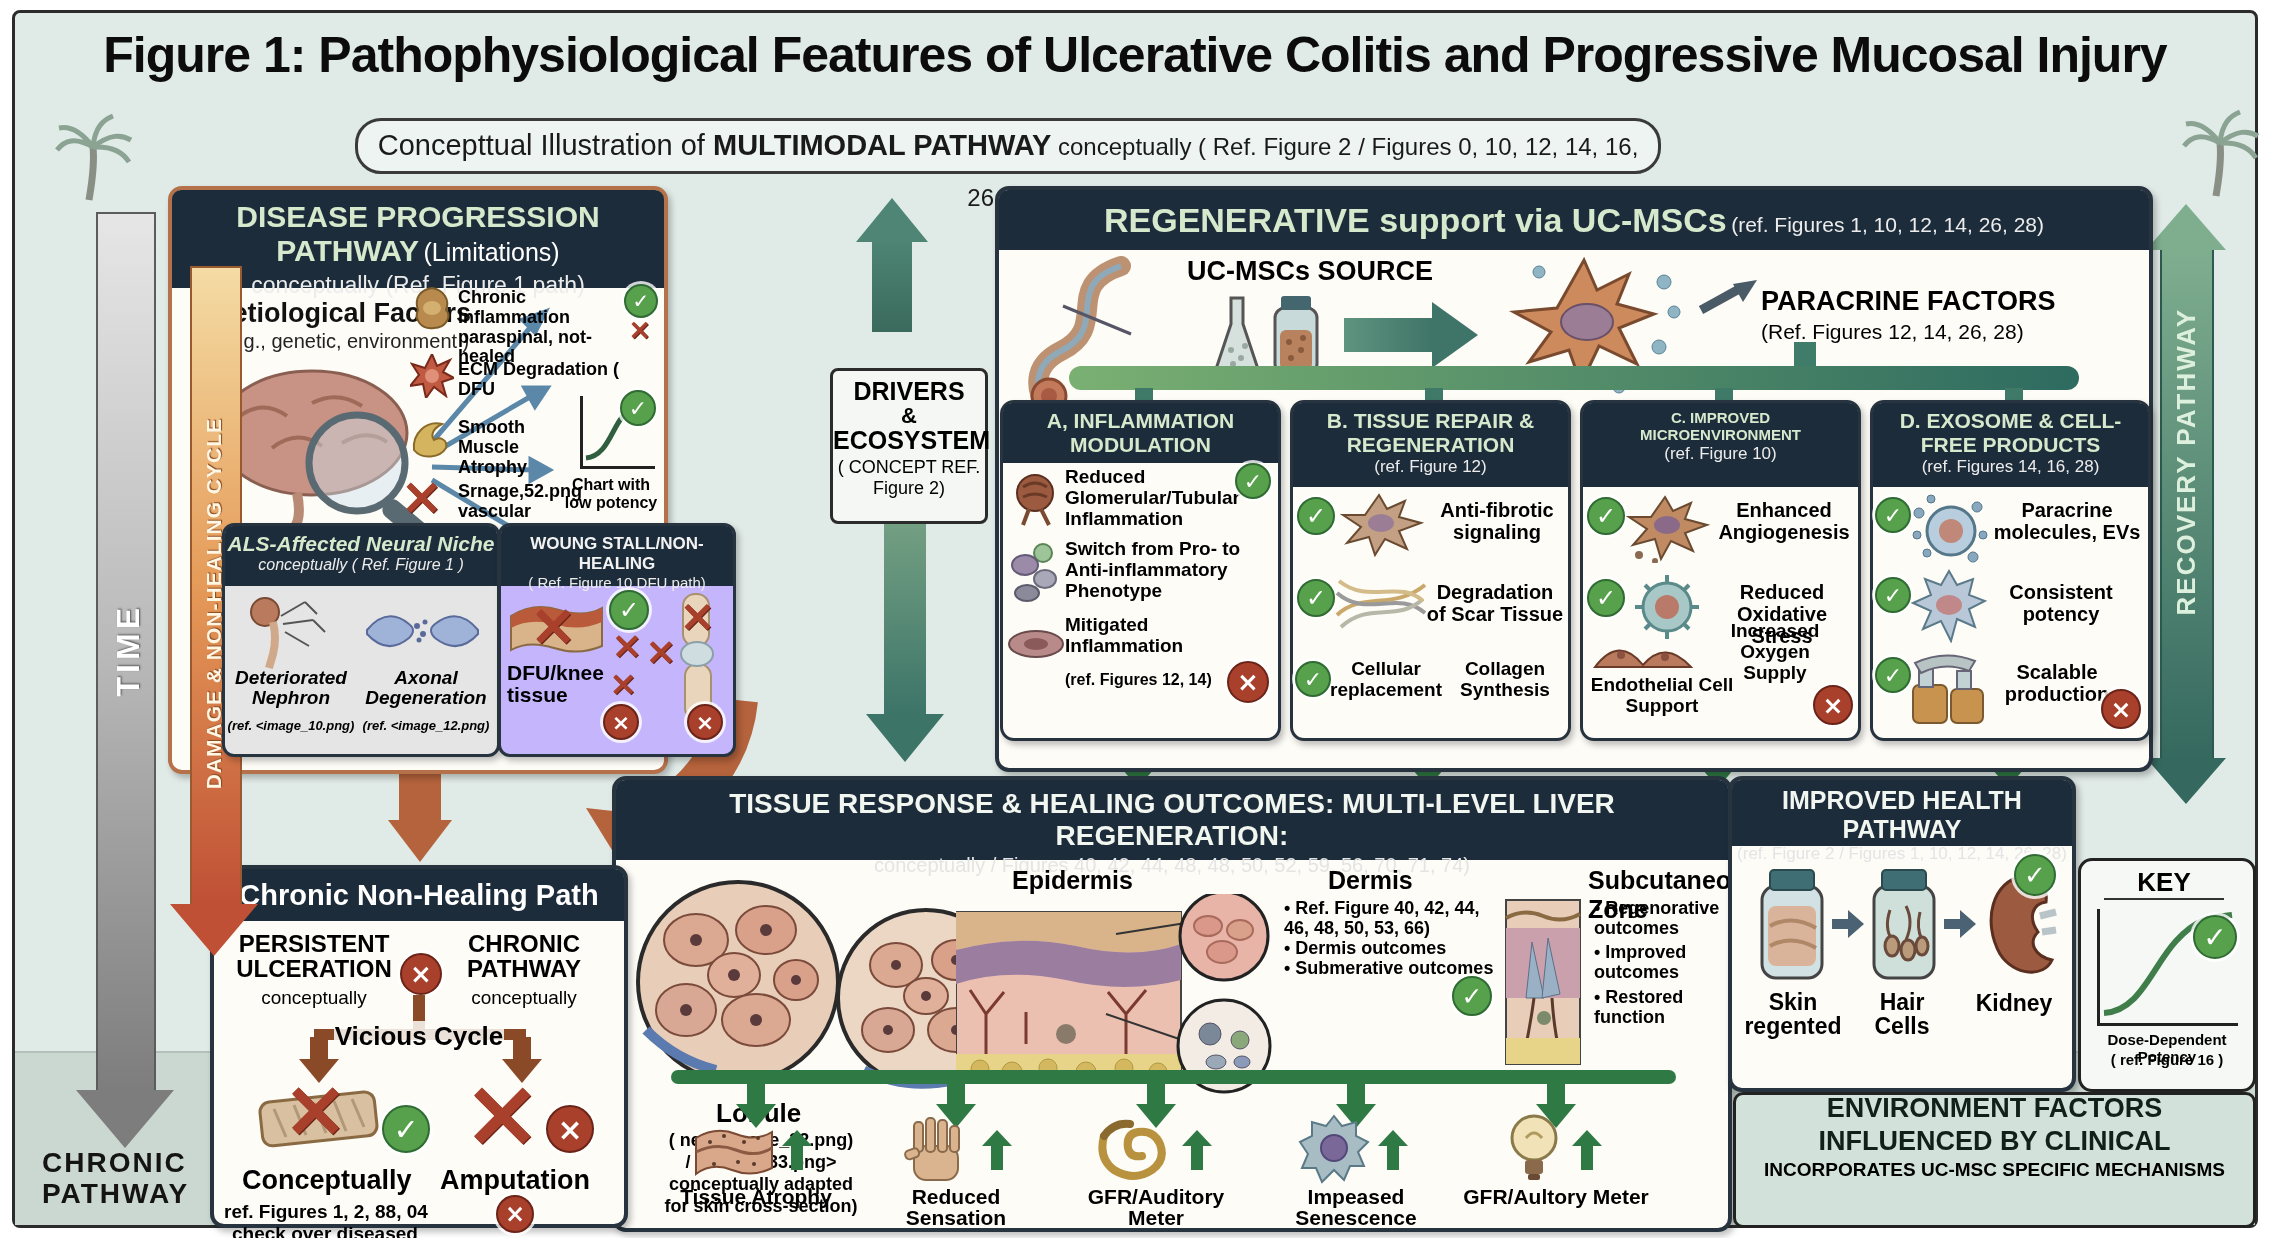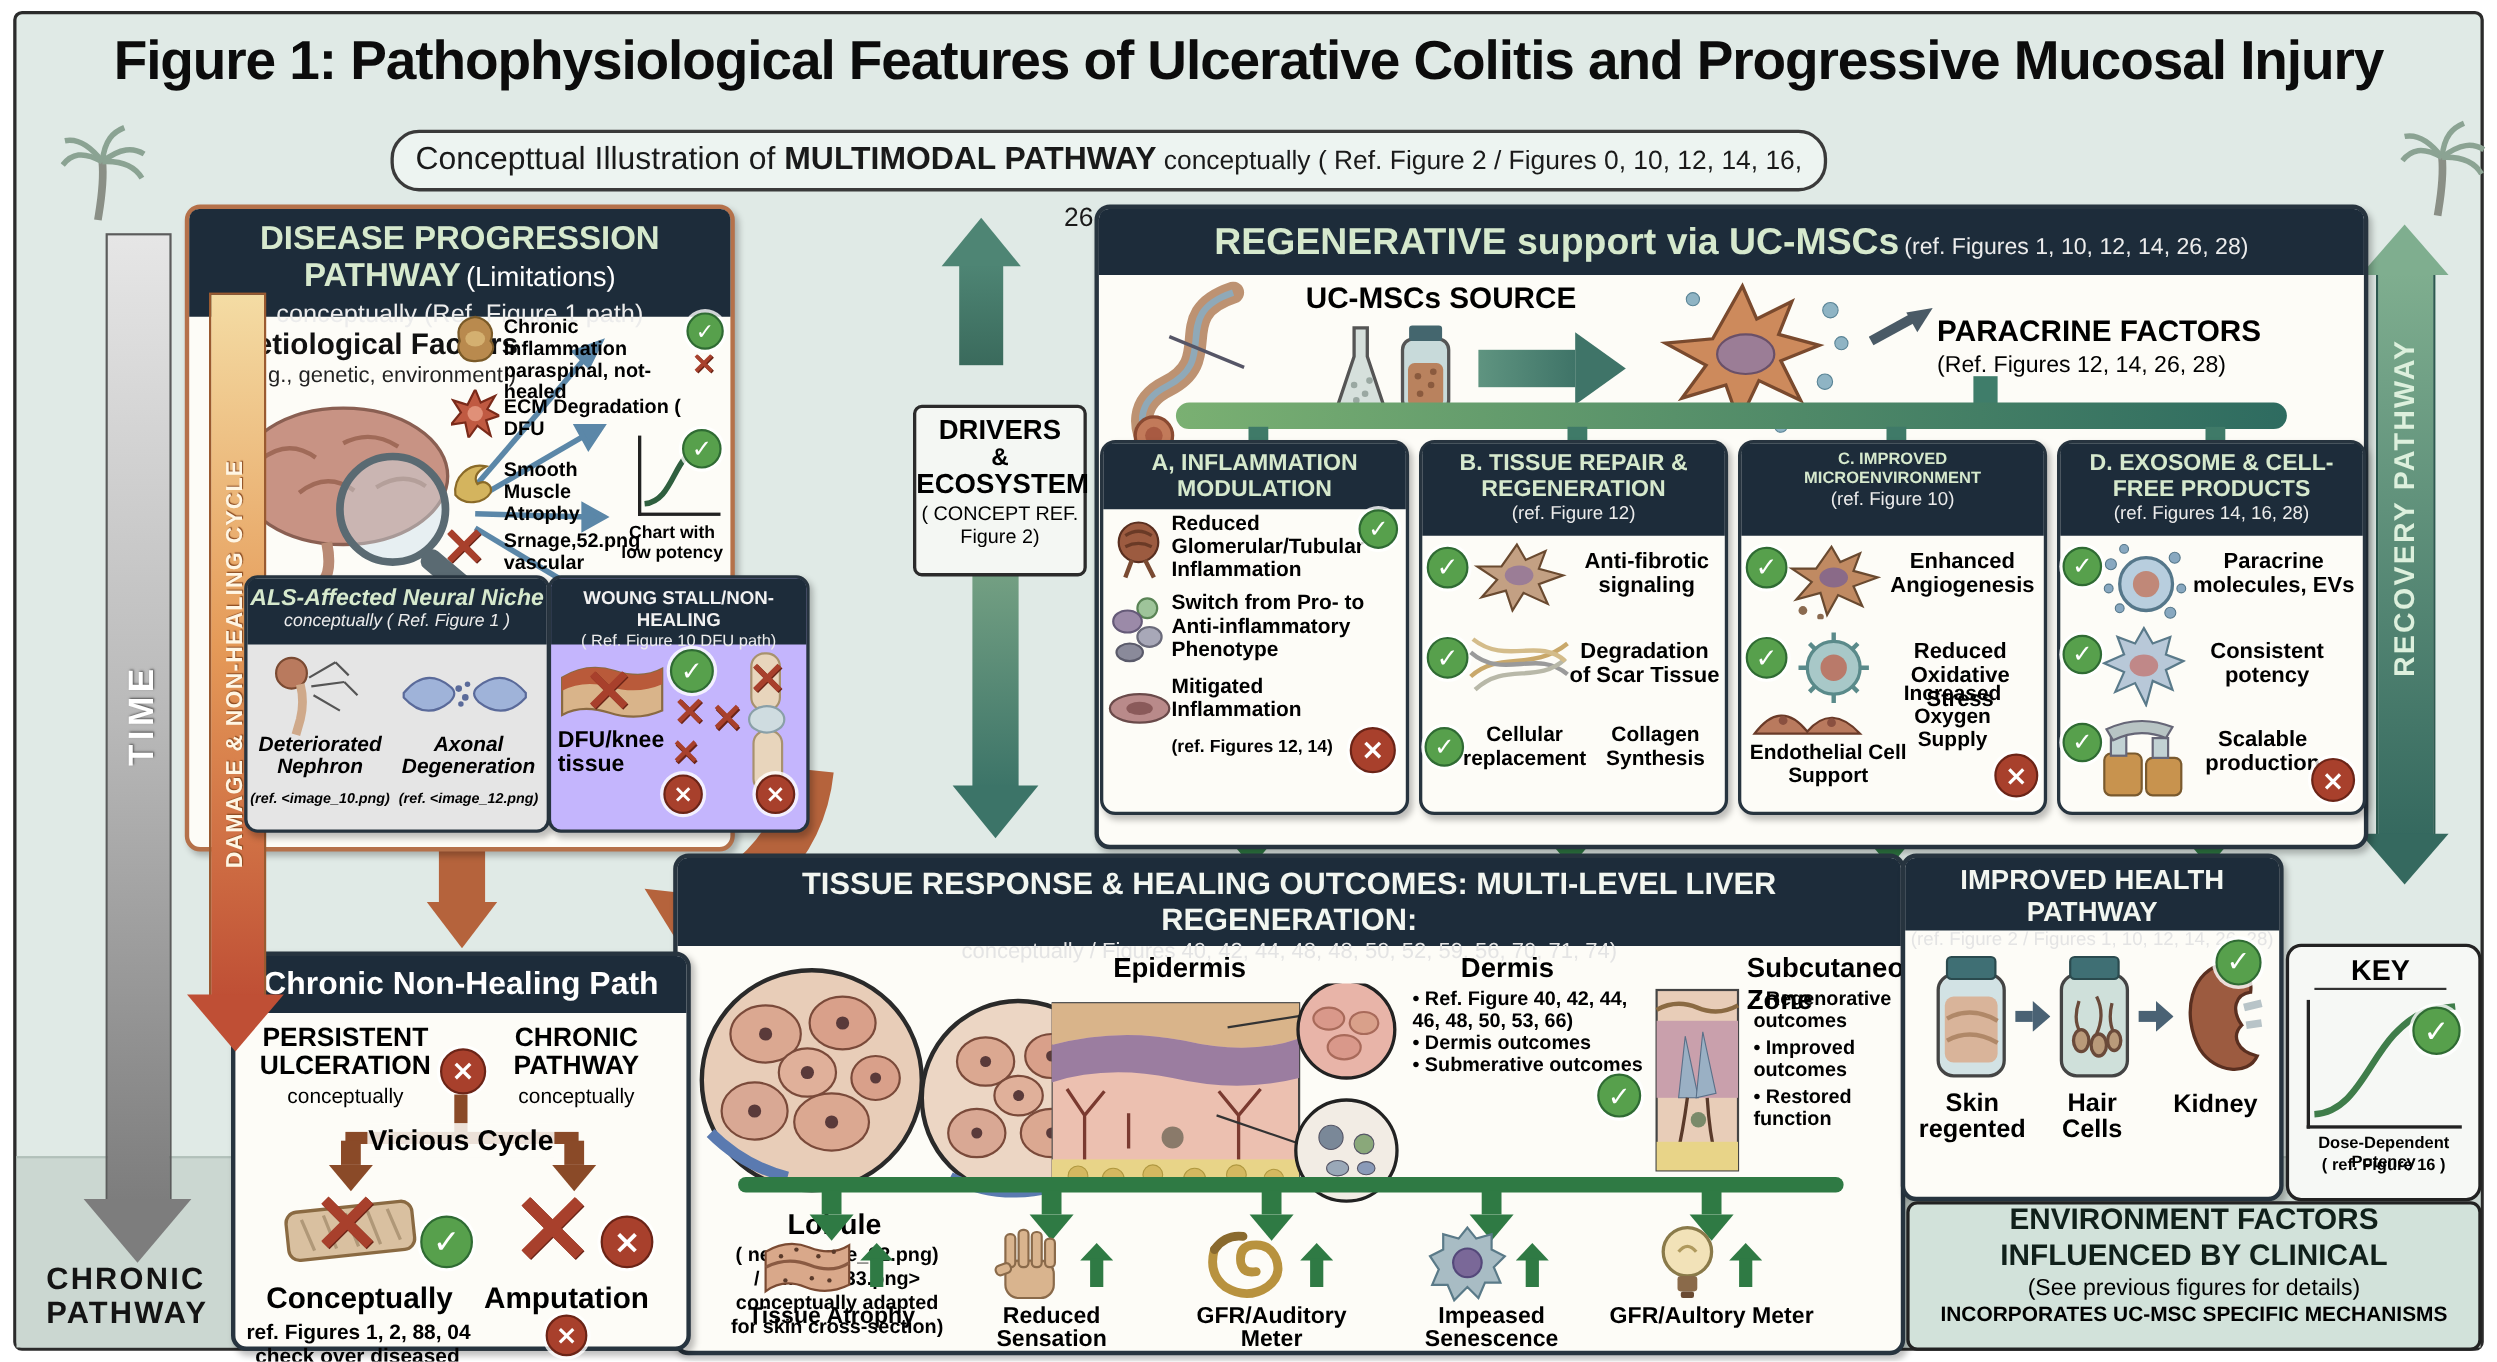--- a/index.html
+++ b/index.html
@@ -742,16 +742,15 @@
         </svg>
     </div>
     <span class="chk" style="left:112px;top:54px;width:40px;height:40px;font-size:28px;">✓</span>
     <div class="abs bold ctr" style="left:0;top:170px;width:172px;font-size:15px;">Dose-Dependent Potency</div>
     <div class="abs bold ctr" style="left:0;top:190px;width:172px;font-size:15px;">( ref. Figure 16 )</div>
   </div>
 
   <div class="abs ctr" style="left:1733px;top:1092px;width:517px;height:130px;background:#d2e2da;border:3px solid #222;border-radius:10px;z-index:3;">
     <div class="bold" style="font-size:27px;line-height:1;color:#10201a;">ENVIRONMENT FACTORS</div>
     <div class="bold" style="font-size:27px;margin-top:4px;color:#10201a;">INFLUENCED BY CLINICAL</div>
-    <div style="font-size:21px;margin-top:2px;">(See previous figures for details)</div>
     <div class="bold" style="font-size:19px;margin-top:2px;">INCORPORATES UC-MSC SPECIFIC MECHANISMS</div>
   </div>
 </div>
 
 </body></html>

